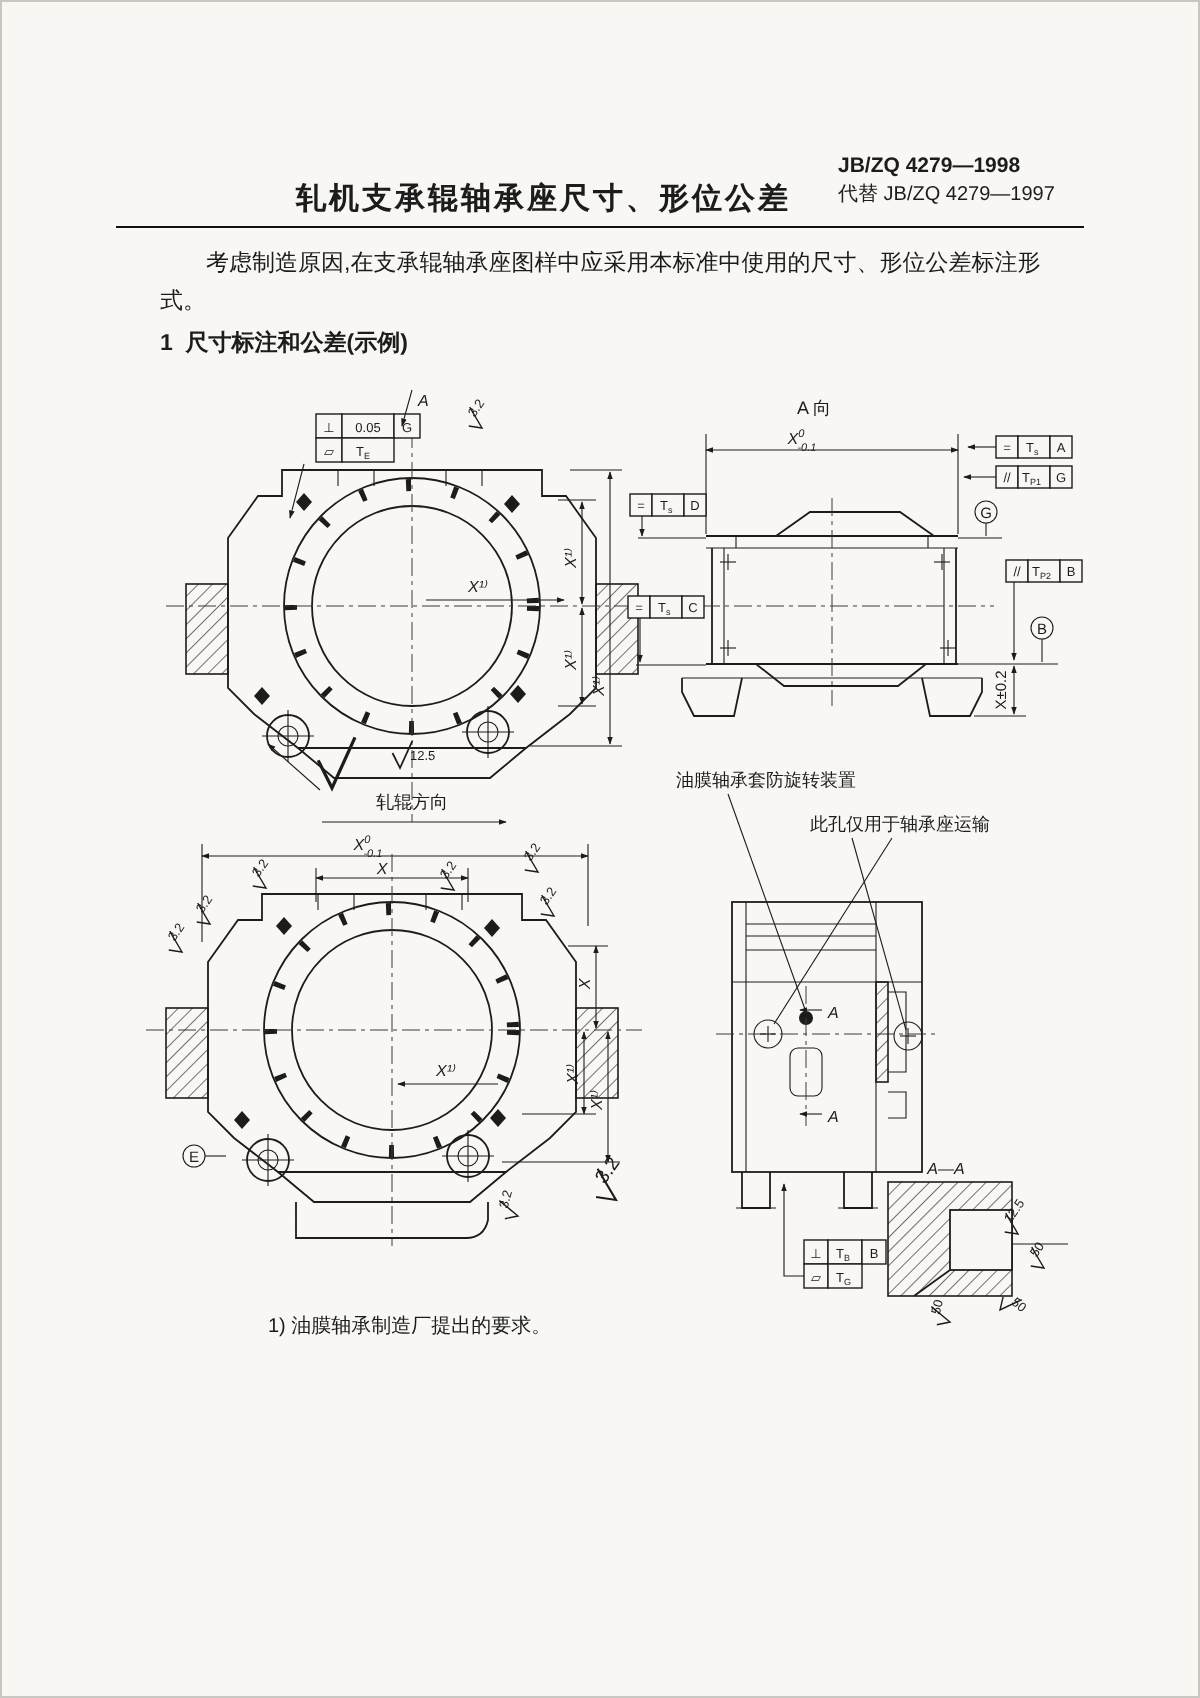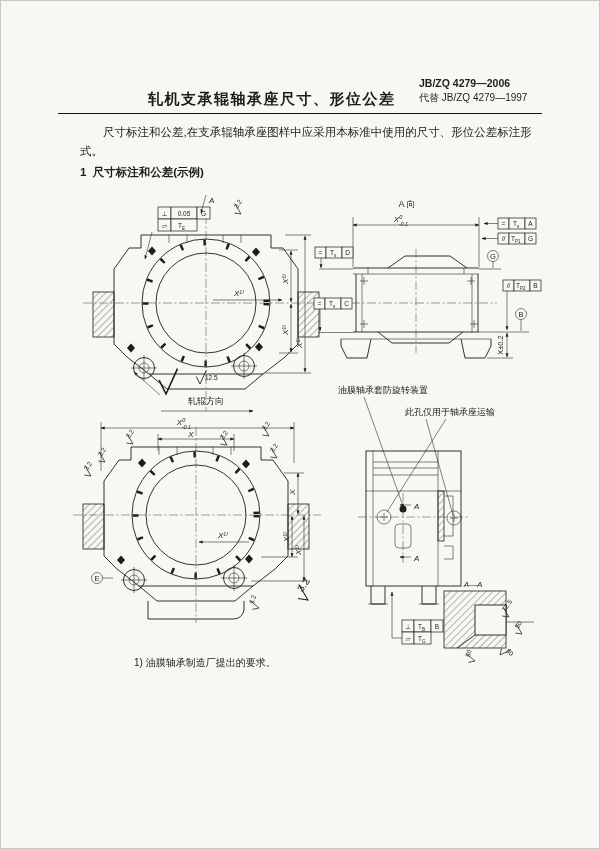--- a/index.html
+++ b/index.html
@@ -29,27 +29,27 @@
   .fcf text{font-size:6.5px;}
   .rg text{font-size:6.5px;}
 </style>
 </head>
 <body>
 
 <div class="page">
 
   <div class="title">轧机支承辊轴承座尺寸、形位公差</div>
   <div class="stdblock">
-    <div class="stdno">JB/ZQ 4279—2006</div>
+    <div class="stdno">JB/ZQ 4279—1998</div>
     <div class="stdrep">代替 JB/ZQ 4279—1997</div>
   </div>
   <hr class="rule">
 
   <div class="bodytext">
-    <p>尺寸标注和公差,在支承辊轴承座图样中应采用本标准中使用的尺寸、形位公差标注形式。</p>
+    <p>考虑制造原因,在支承辊轴承座图样中应采用本标准中使用的尺寸、形位公差标注形式。</p>
     <p class="sec">1  尺寸标注和公差(示例)</p>
   </div>
 
   <svg class="draw" width="600" height="849" viewBox="0 0 600 849">
     <defs>
       <pattern id="hatch" width="5" height="5" patternUnits="userSpaceOnUse" patternTransform="rotate(45)">
         <line x1="0" y1="0" x2="0" y2="5" stroke="#333" stroke-width="0.7"></line>
       </pattern>
       <marker id="ah" viewBox="0 0 10 10" refX="9" refY="5" markerWidth="7.5" markerHeight="7.5" orient="auto-start-reverse">
         <path d="M0,1.5 L10,5 L0,8.5 z" fill="#1c1c1c"></path>

